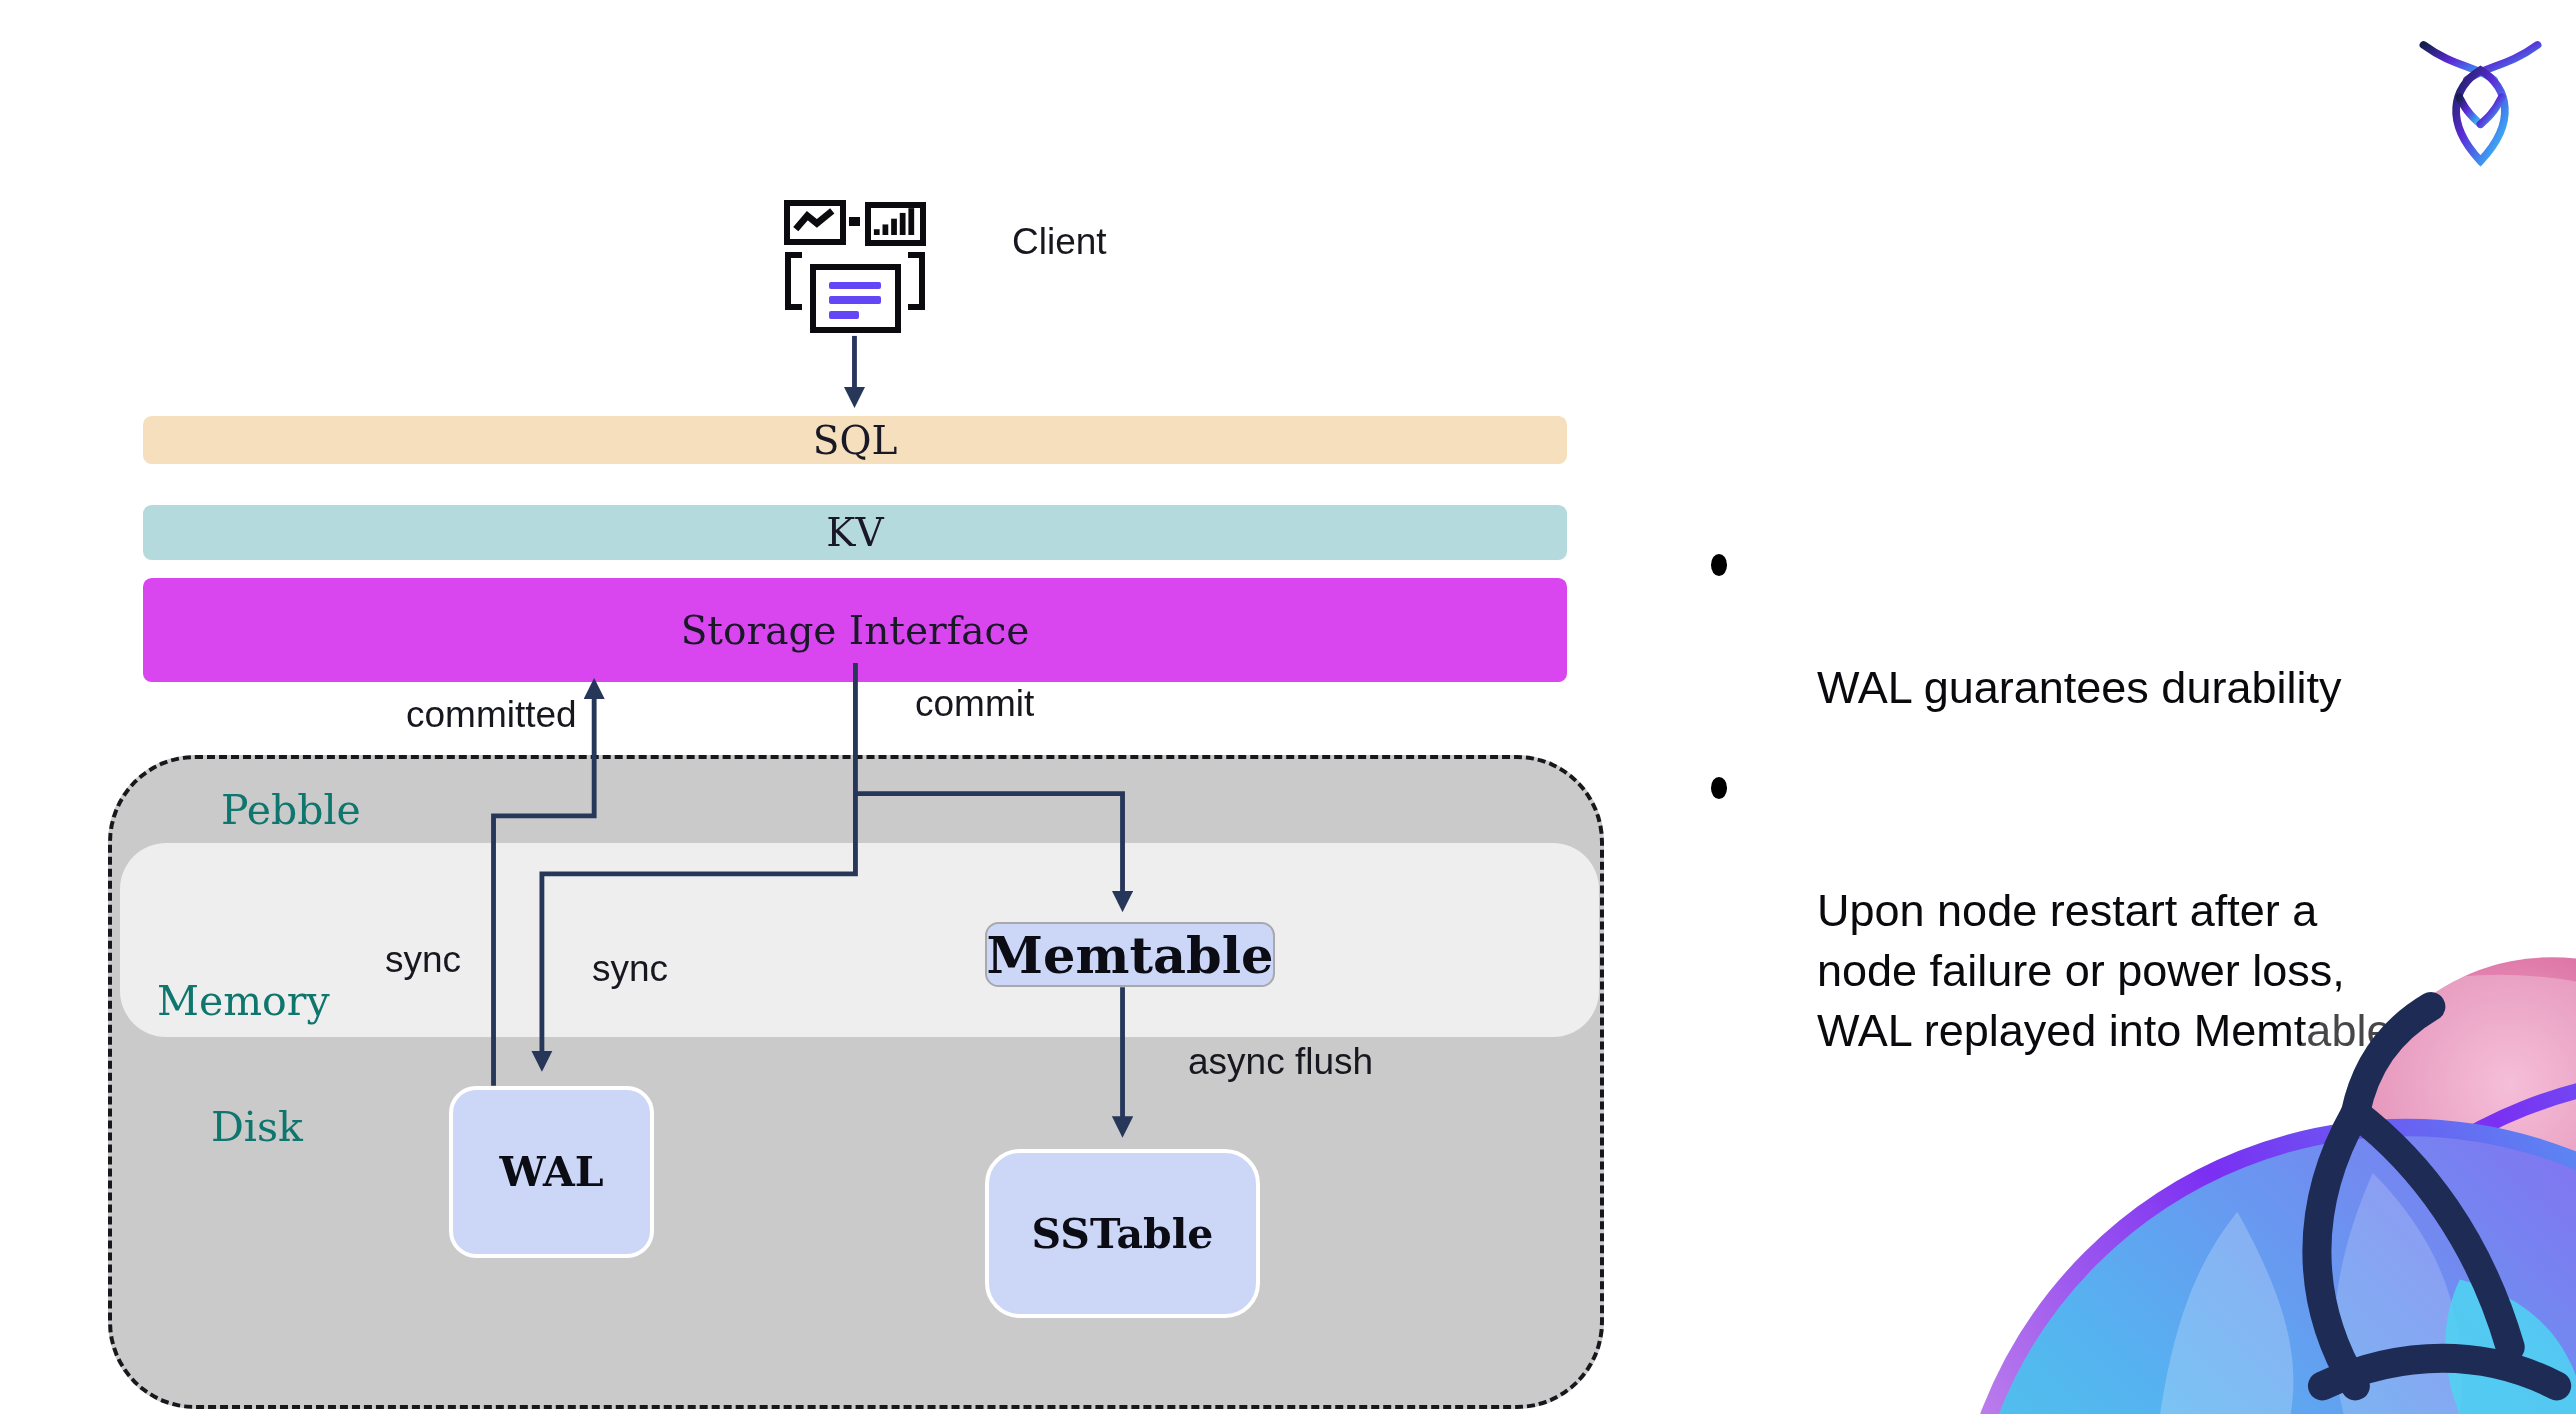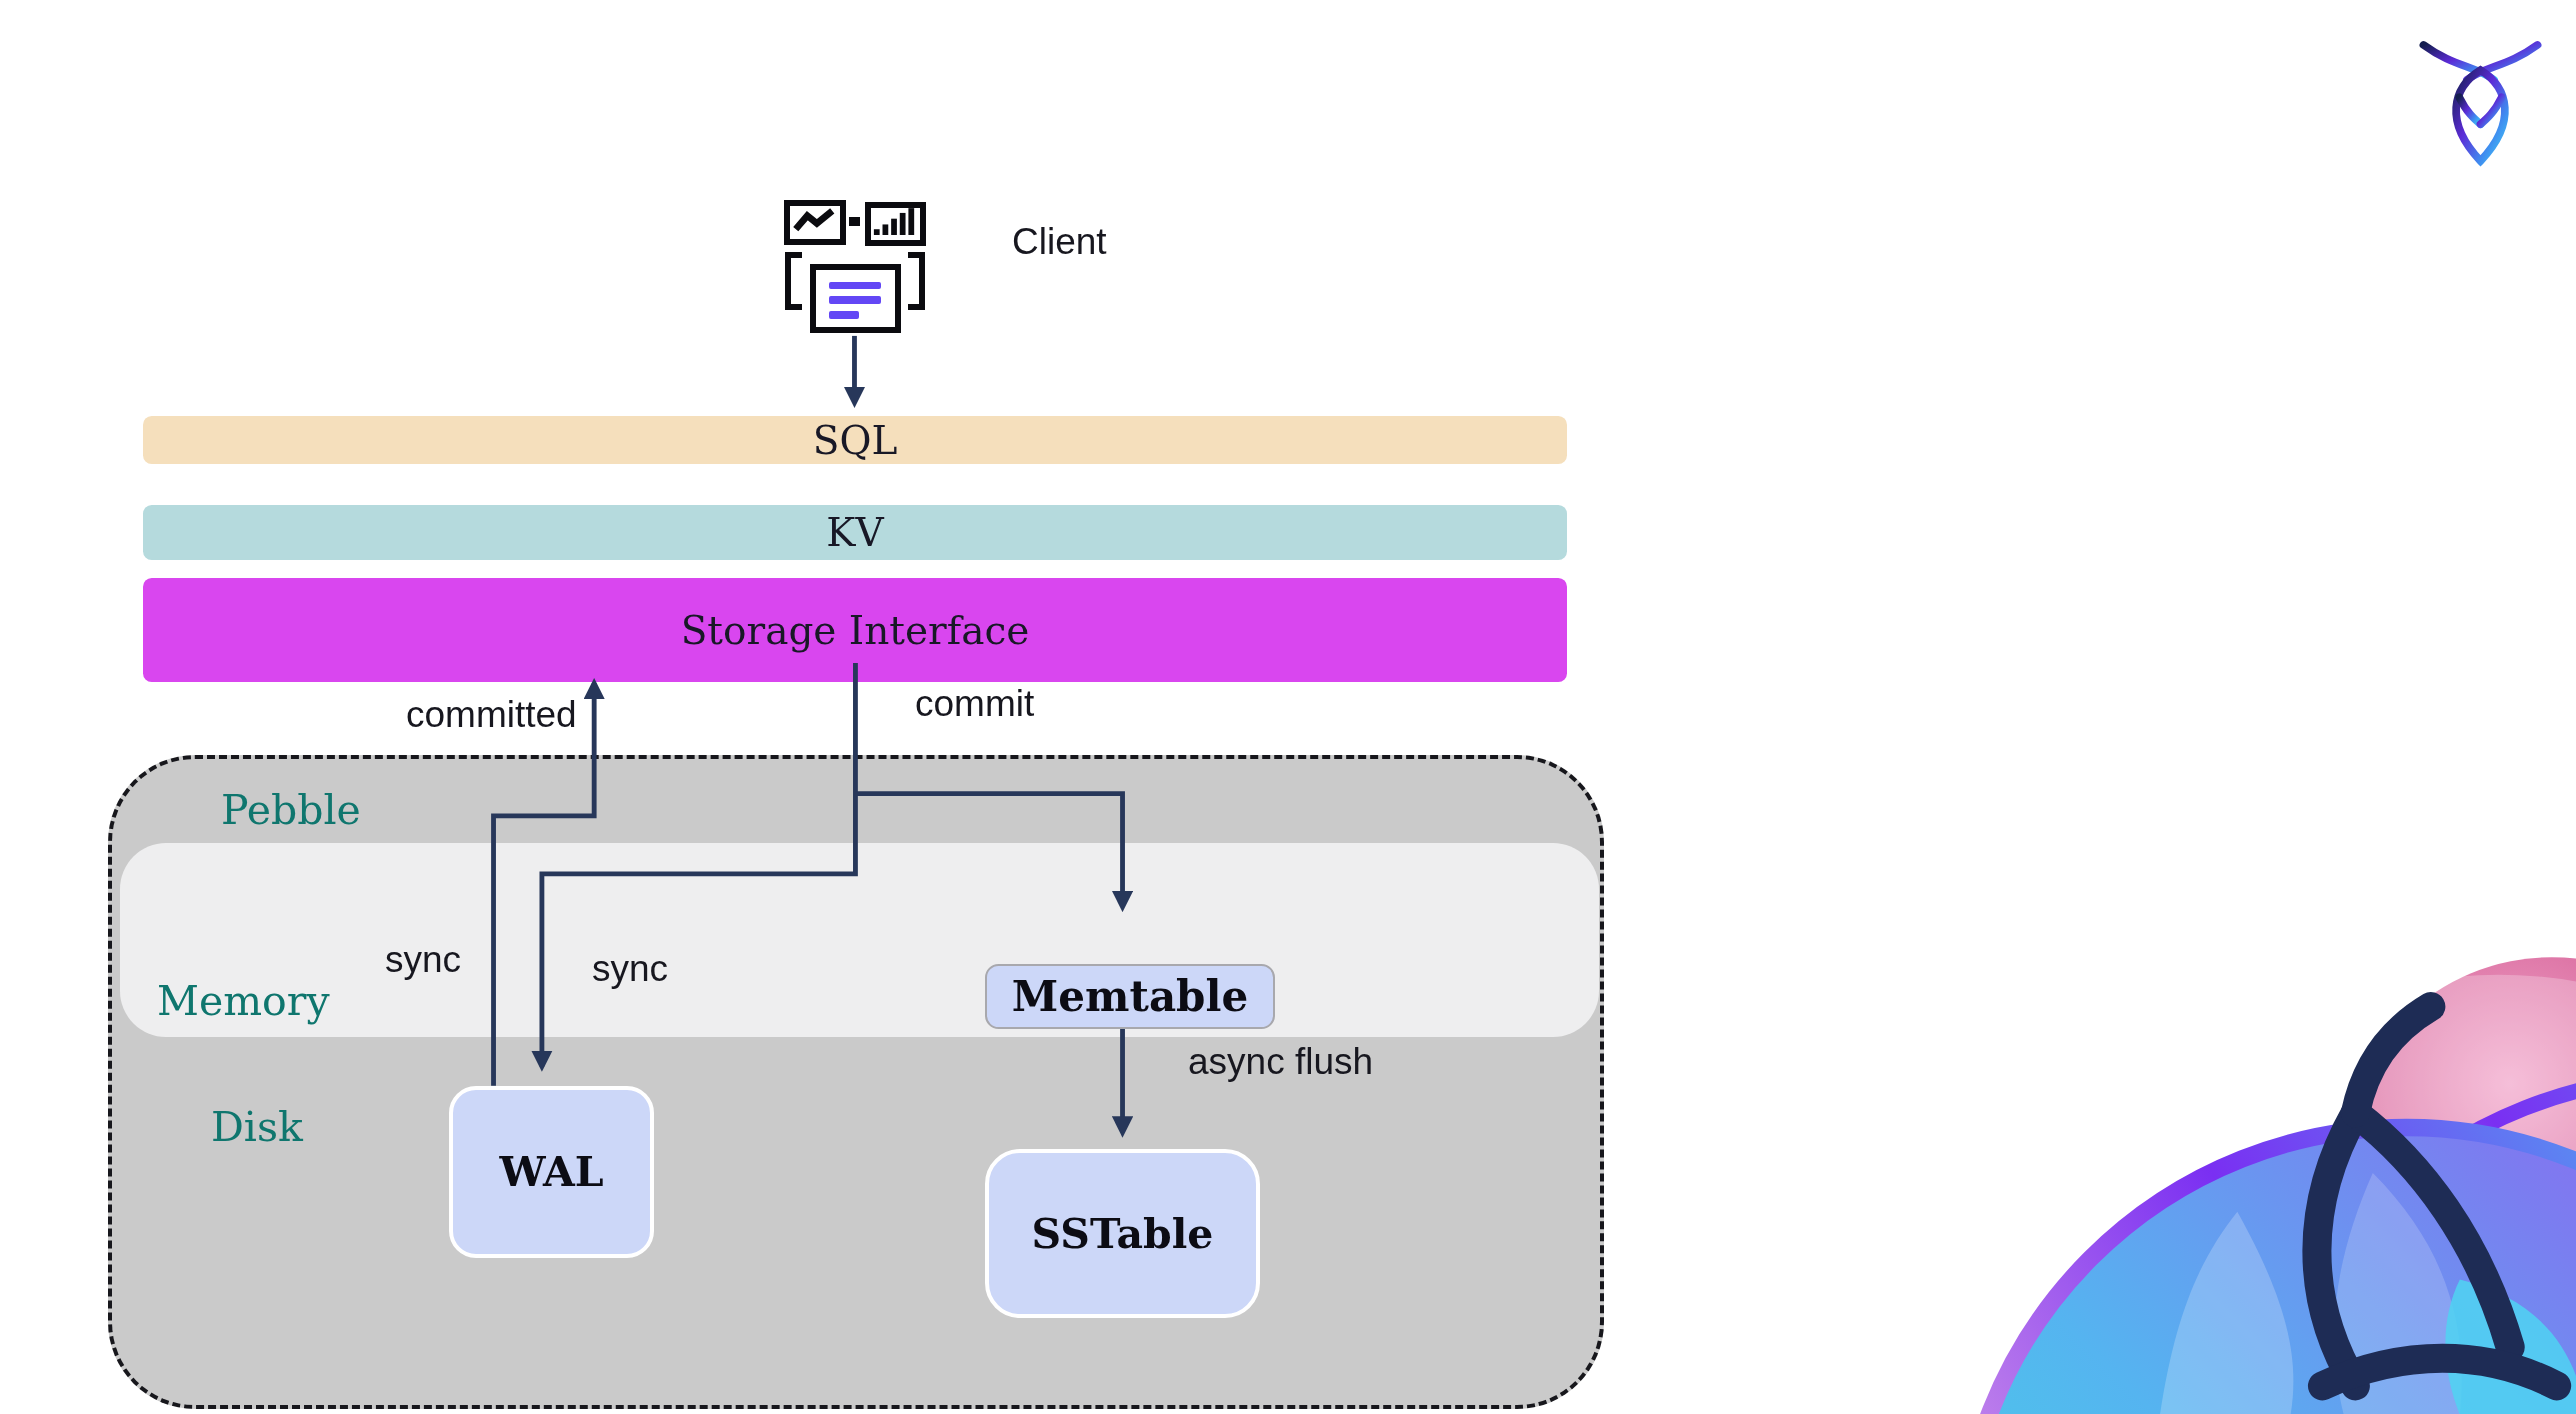--- a/index.html
+++ b/index.html
@@ -60,21 +60,21 @@
   .lbl-sync2{left:592px;top:948px;}
   .lbl-flush{left:1188px;top:1041px;}
 
   
   .node{
     background:#ccd7f8;
     display:flex;align-items:center;justify-content:center;
     font-family:"DejaVu Serif","Liberation Serif",serif;
     font-weight:bold;color:#0c0c14;box-sizing:border-box;
   }
-  .node.memtable{left:985px;top:922px;width:290px;height:65px;border:2.9px solid #a8a8ad;border-radius:13.5px;font-size:42px;margin-top:42px;}
+  .node.memtable{left:985px;top:922px;width:290px;height:65px;border:2.9px solid #a8a8ad;border-radius:13.5px;font-size:51px;}
   .node.wal{left:449px;top:1086px;width:205px;height:172px;border:4.8px solid #ffffff;border-radius:27px;font-size:41px;}
   .node.sstable{left:985px;top:1149px;width:275px;height:169px;border:4.8px solid #ffffff;border-radius:35px;font-size:41px;}
 
   
   .client-label{left:1012px;top:221px;font-size:37px;font-family:"Liberation Sans",sans-serif;color:#17171f;}
   .mini-monitor{box-sizing:border-box;border:6.8px solid #0b0b0f;background:#fff;}
   .mon1{left:784px;top:200px;width:62px;height:45px;}
   .mon2{left:865px;top:202px;width:61px;height:44px;}
   .mon-dash{left:849px;top:217px;width:10.6px;height:8.7px;background:#0b0b0f;}
   .bracket{box-sizing:border-box;width:16.5px;height:58px;top:252px;}
@@ -193,20 +193,32 @@
   <div class="abs node memtable">
     <span>Memtable</span>
   </div>
   <div class="abs node wal">
     <span>WAL</span>
   </div>
   <div class="abs node sstable">
     <span>SSTable</span>
   </div>
 
+  <div class="abs bullets">
+    <div class="bullet-item">
+      <span class="bullet-dot"></span>
+      <span>WAL guarantees durability</span>
+    </div>
+    <div class="bullet-item">
+      <span class="bullet-dot"></span>
+      <span>Upon node restart after a
+node failure or power loss,
+WAL replayed into Memtable</span>
+    </div>
+  </div>
 
   <svg class="abs corner-art" width="658" height="484" viewBox="0 0 680 500">
     <defs>
       <radialGradient id="pinkG" cx="0.4" cy="0.3" r="0.9">
         <stop offset="0" stop-color="#f2a9cc"></stop>
         <stop offset="0.6" stop-color="#d1568f"></stop>
         <stop offset="1" stop-color="#b93b76"></stop>
       </radialGradient>
       <linearGradient id="sphereG" x1="0" y1="1" x2="1" y2="0">
         <stop offset="0" stop-color="#3de9de"></stop>

